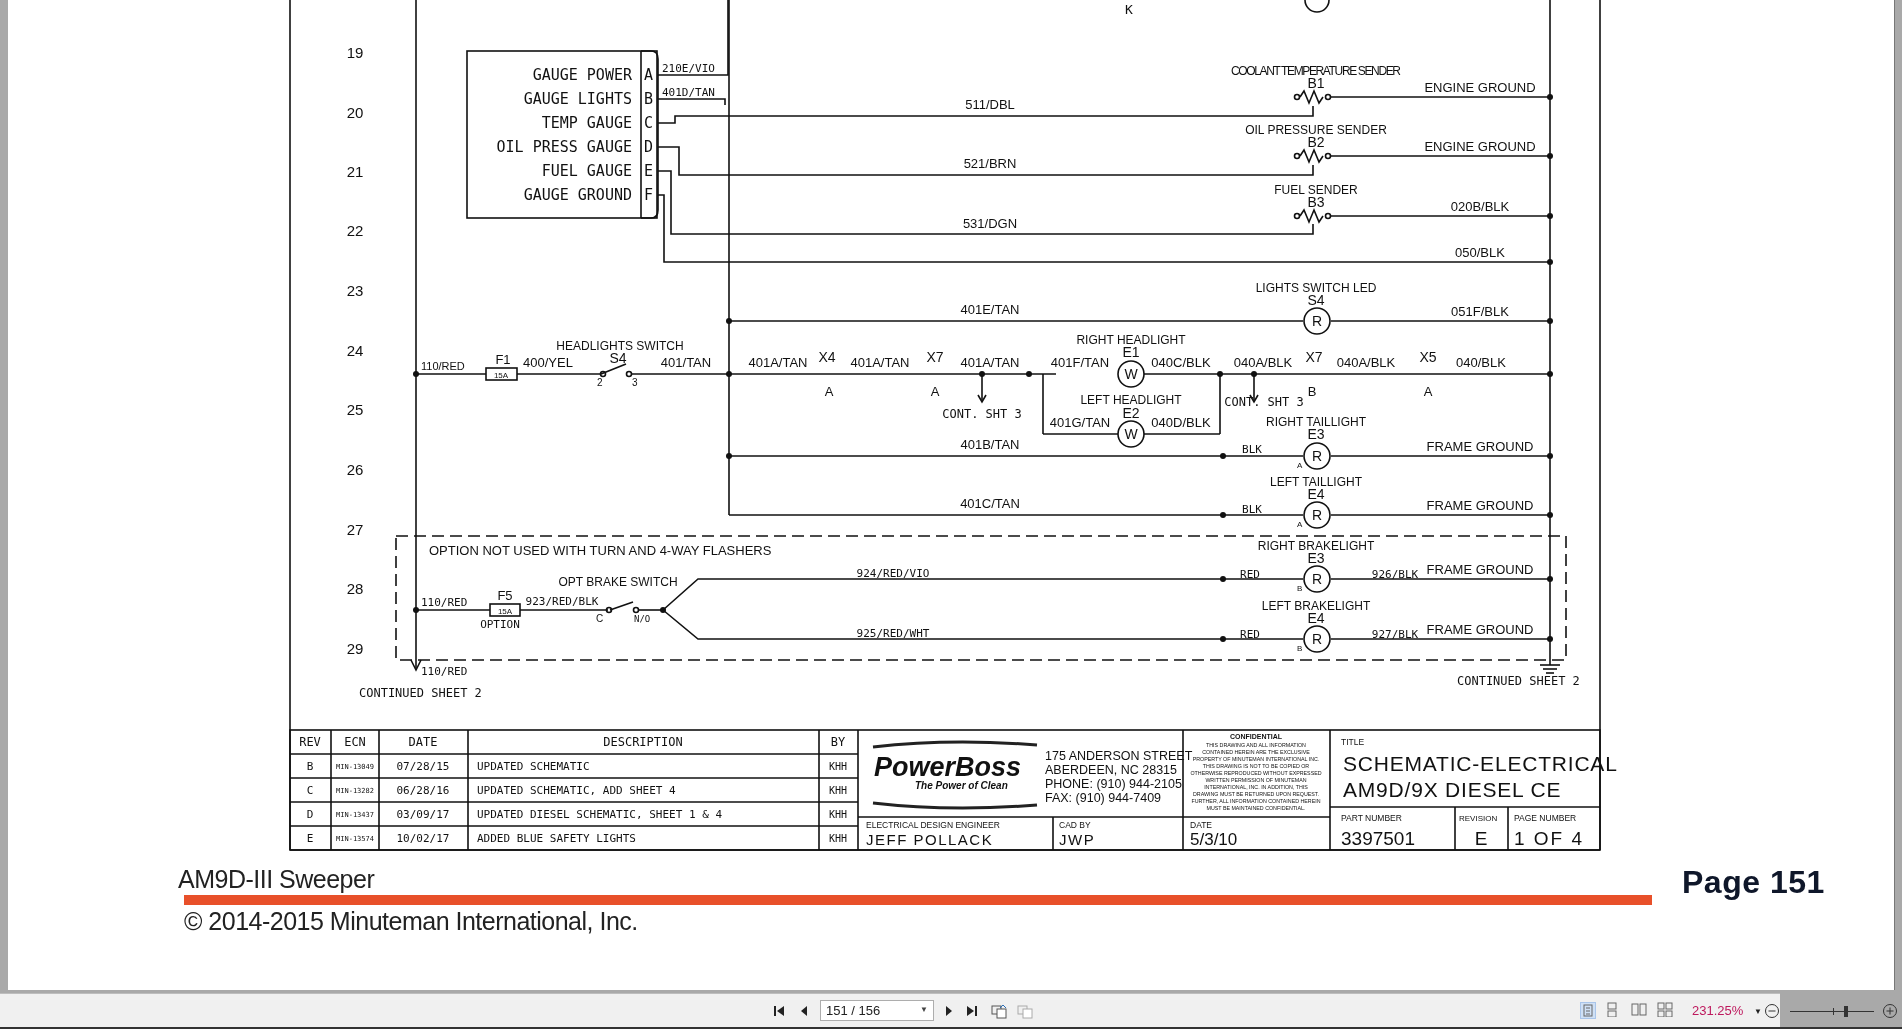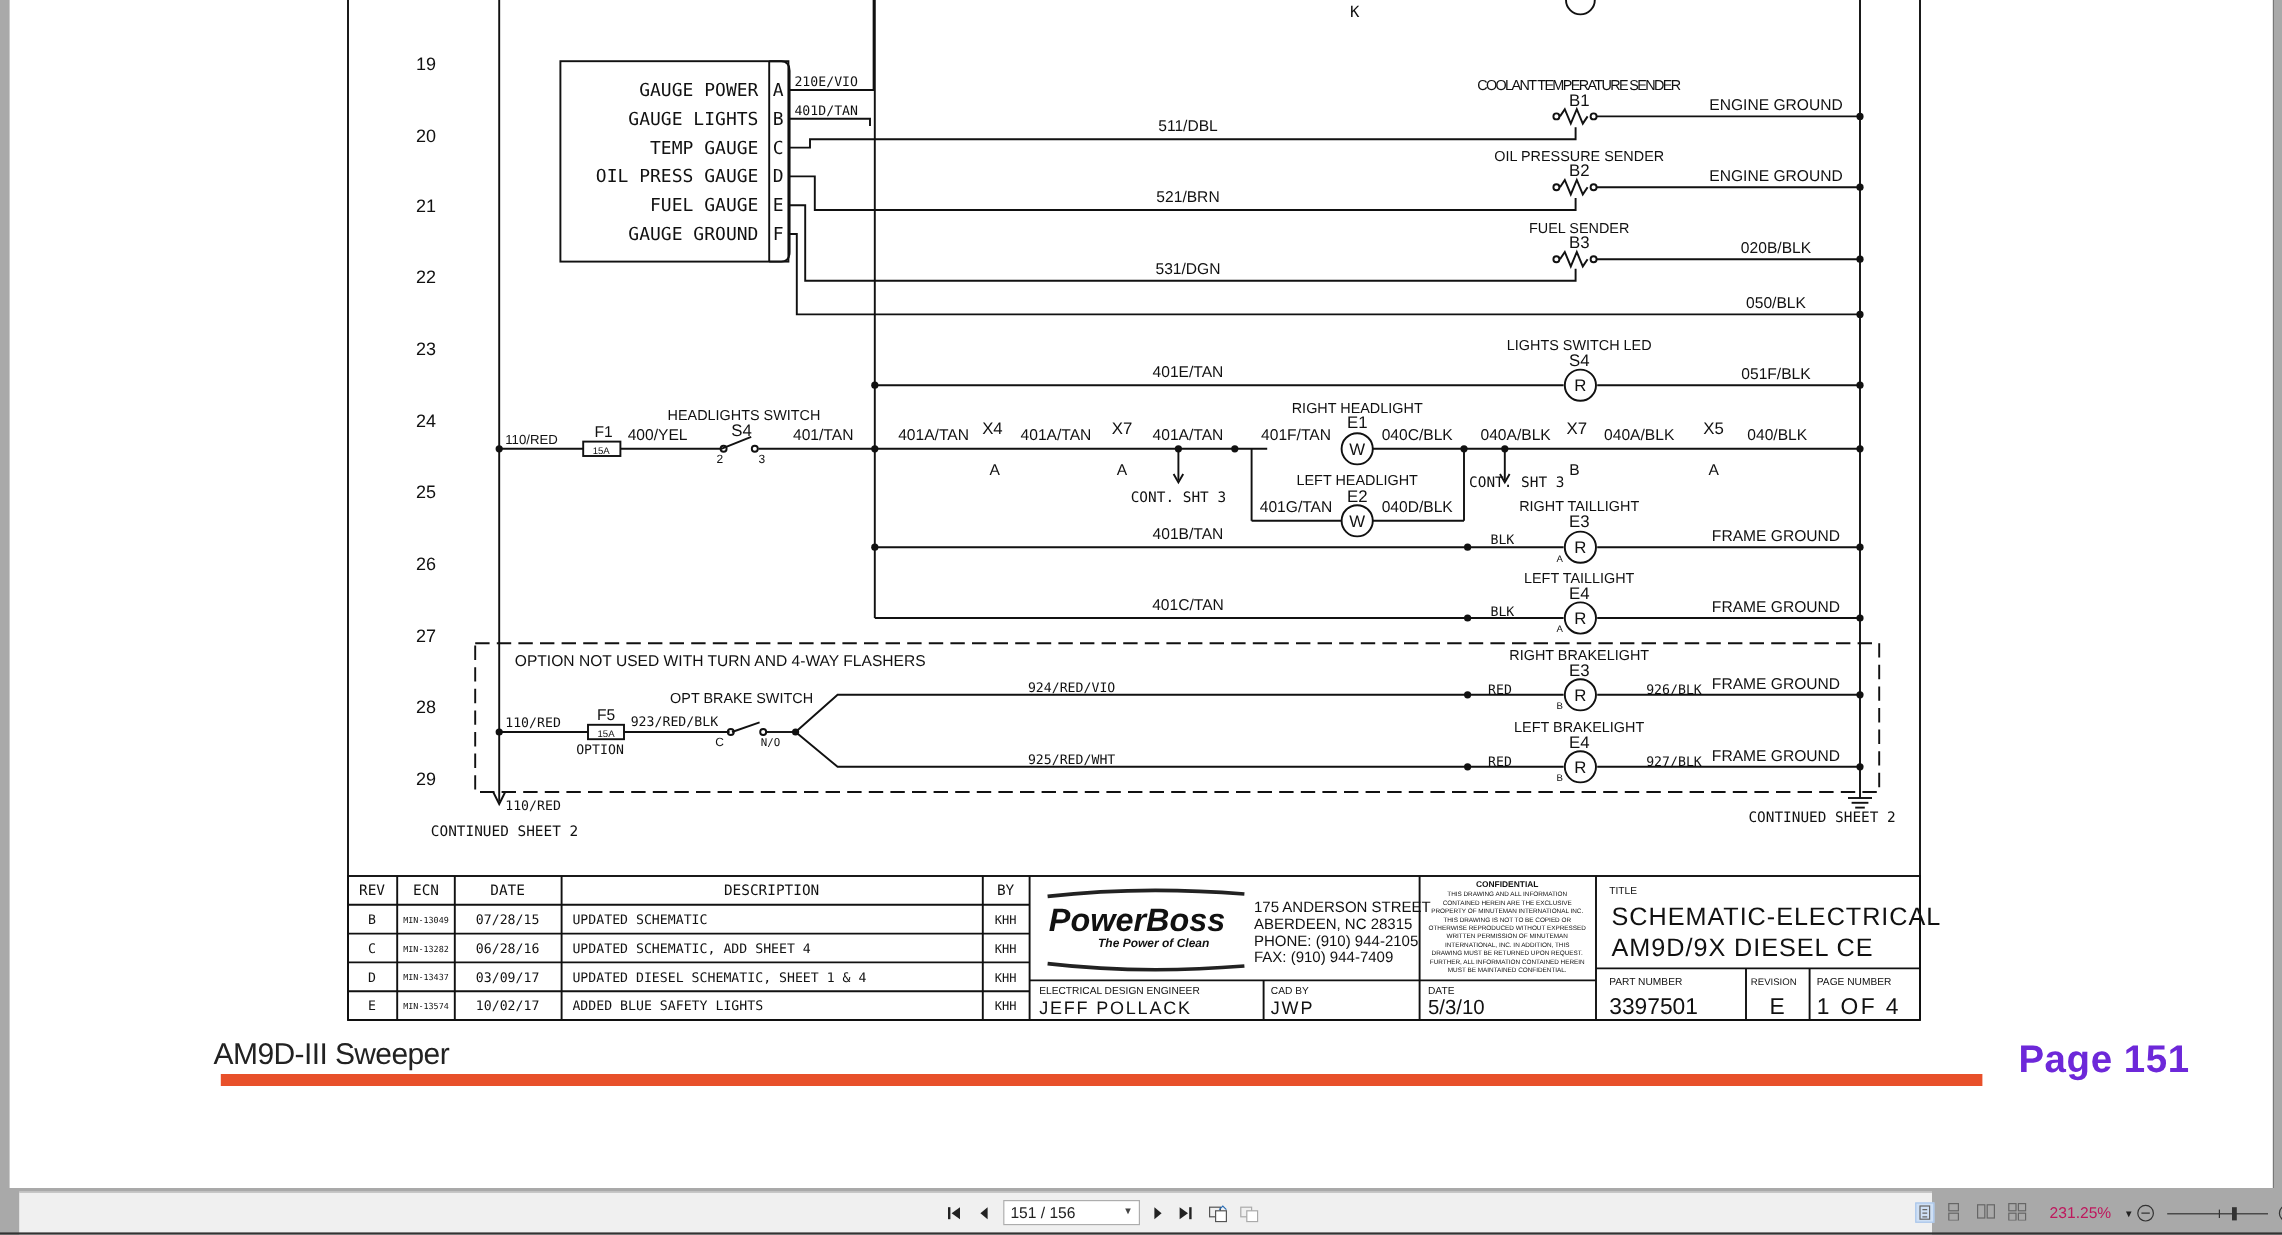--- a/index.html
+++ b/index.html
@@ -5,22 +5,22 @@
   html,body{margin:0;padding:0;}
   body{width:1902px;height:1029px;overflow:hidden;background:#a9a9a9;position:relative;font-family:"Liberation Sans",sans-serif;}
   #viewer{position:absolute;left:0;top:0;width:1902px;height:993px;background:#a9a9a9;}
   #page{position:absolute;left:8px;top:0;width:1886px;height:990px;background:#fff;border-right:1px solid #777;}
   #schem{position:absolute;left:0;top:0;}
   .cad{font-family:"DejaVu Sans Mono","Liberation Mono",monospace;fill:#111;}
   .cadn{font-family:"Liberation Sans",sans-serif;fill:#111;}
   .footer-left{position:absolute;left:170px;top:865px;font-size:25px;color:#222;font-family:Liberation Sans, sans-serif;letter-spacing:-0.5px;}
   .footer-bar{position:absolute;left:176px;top:895px;width:1468px;height:10px;background:#e8502a;}
   .footer-copy{position:absolute;left:176px;top:907px;font-size:25px;color:#222;font-family:"Liberation Sans",sans-serif;letter-spacing:-0.5px;}
-  .footer-page{position:absolute;left:1674px;top:864px;font-size:32px;color:#6d28d9;font-weight:bold;font-family:"Liberation Sans",sans-serif;letter-spacing:0.5px;}
-  #toolbar{position:absolute;left:16px;top:993px;width:1594px;height:36px;background:#f0f0f0;border-top:1px solid #bdbdbd;}
+  .footer-page{position:absolute;left:1674px;top:864px;font-size:32px;color:#0f172a;font-weight:bold;font-family:"Liberation Sans",sans-serif;letter-spacing:0.5px;}
+  #toolbar{position:absolute;left:0;top:993px;width:1780px;height:36px;background:#f0f0f0;border-top:1px solid #bdbdbd;}
   .tb-btn{position:absolute;top:8px;height:18px;display:flex;align-items:center;justify-content:center;color:#222;font-size:13px;cursor:pointer;}
   .page-field{position:absolute;left:820px;top:6px;width:114px;height:21px;background:#fff;border:1px solid #adadad;font-size:13px;box-sizing:border-box;padding:2px 5px;font-family:"Liberation Sans",sans-serif;color:#222;}
   .page-field .dd{position:absolute;right:5px;top:4px;font-size:8px;color:#444;}
   .zoom-val{position:absolute;left:1692px;top:9px;font-size:13px;color:#be185d;font-family:"Liberation Sans",sans-serif;}
   .slider{position:absolute;left:1790px;top:17px;width:84px;height:1px;background:#333;}
   .slider .tick{position:absolute;left:43px;top:-3px;width:1px;height:7px;background:#333;}
   .slider .thumb{position:absolute;left:54px;top:-5px;width:4px;height:11px;background:#333;}
   .view-ico{position:absolute;top:8px;width:16px;height:17px;box-sizing:border-box;}
   .view-ico.active{background:#cfe0f5;border:1px solid #a9c5ea;}
   #bottom-dark{position:absolute;left:0;top:1027px;width:1902px;height:2px;background:#333;}
@@ -393,20 +393,21 @@
         <text x="1341" y="845" font-size="19">3397501</text>
         <text x="1459" y="821" font-size="8">REVISION</text>
         <text x="1481" y="845" font-size="19" text-anchor="middle">E</text>
         <text x="1514" y="821" font-size="8.5">PAGE NUMBER</text>
         <text x="1514" y="845" font-size="19" letter-spacing="2">1 OF 4</text>
       </g>
     </svg>
 
     <div class="footer-left">AM9D-III Sweeper</div>
     <div class="footer-bar"></div>
+    <div class="footer-copy">© 2014-2015 Minuteman International, Inc.</div>
     <div class="footer-page">Page  151</div>
   </div>
 </div>
 
 <div id="toolbar">
   <div class="tb-btn" style="left:772px;width:16px;">
     <svg width="14" height="14">
         <rect x="1" y="2" width="2" height="10" fill="#222"></rect>
         <polygon points="11,2 4,7 11,12" fill="#222"></polygon>
       </svg>

